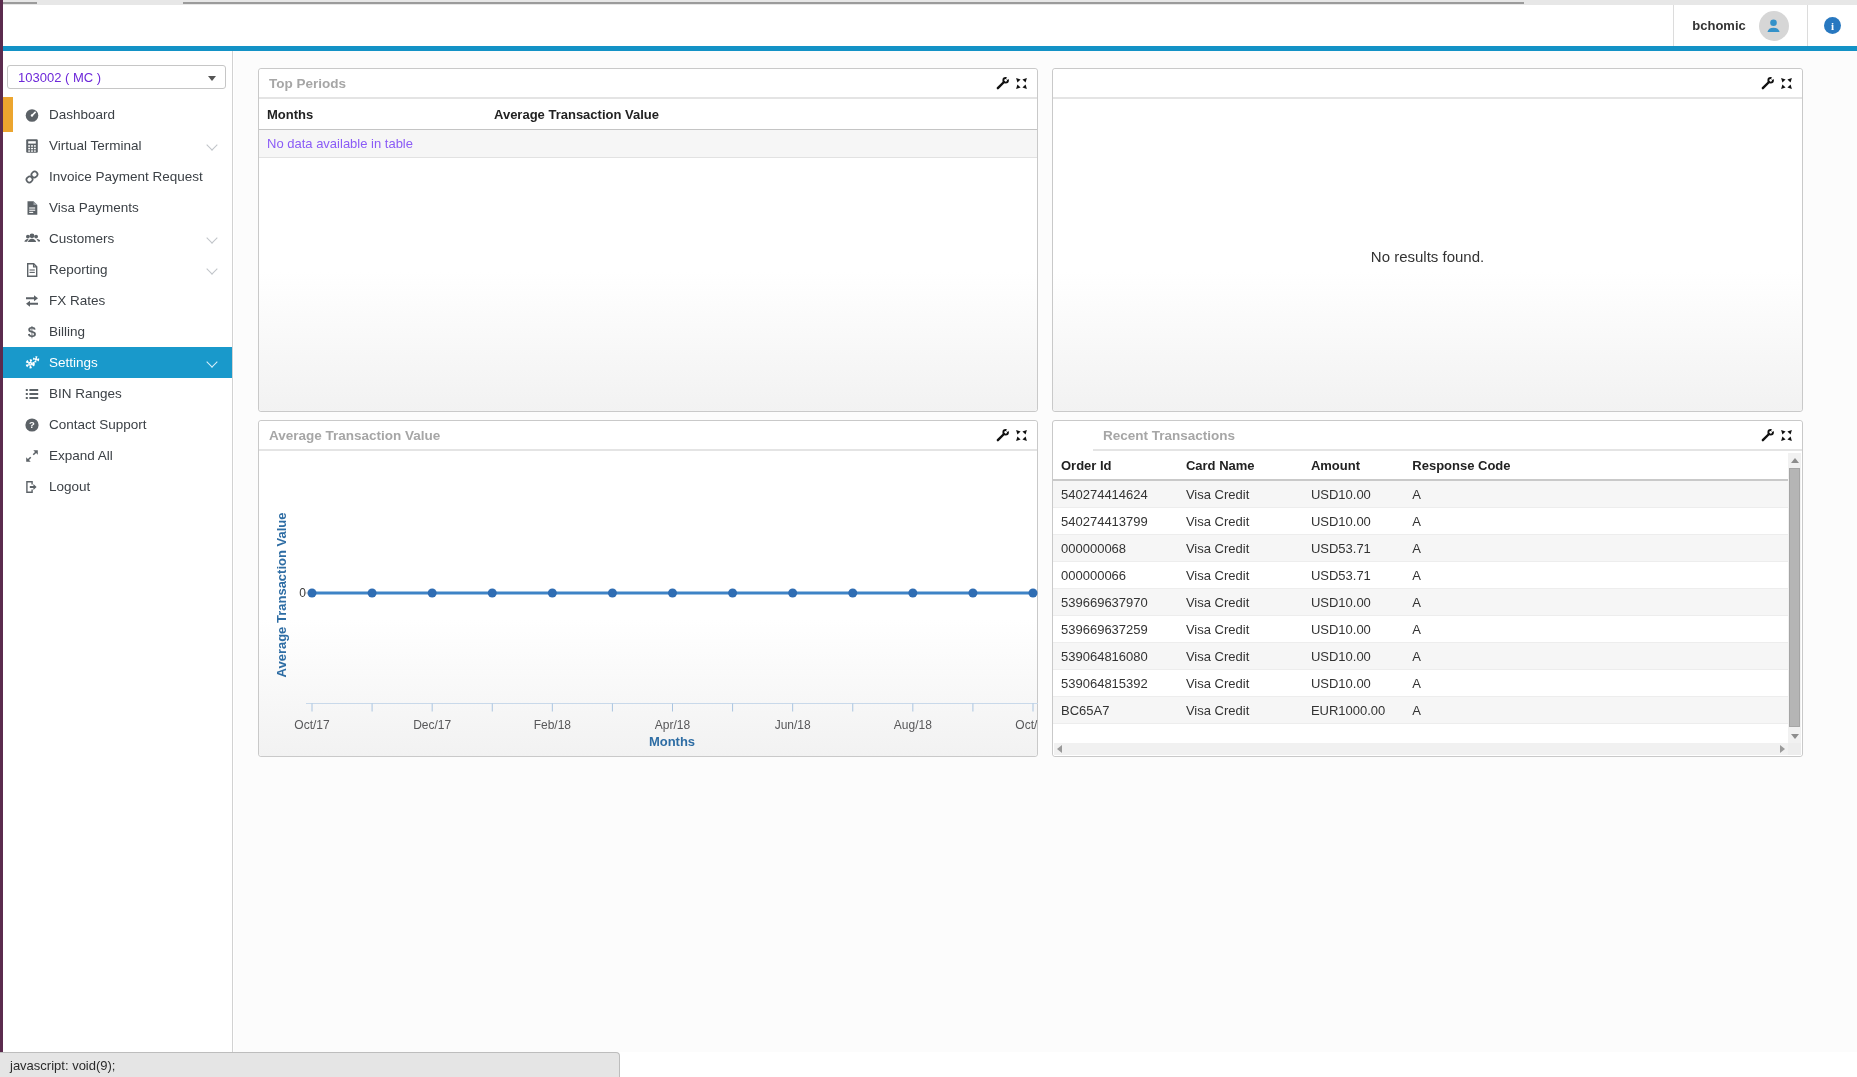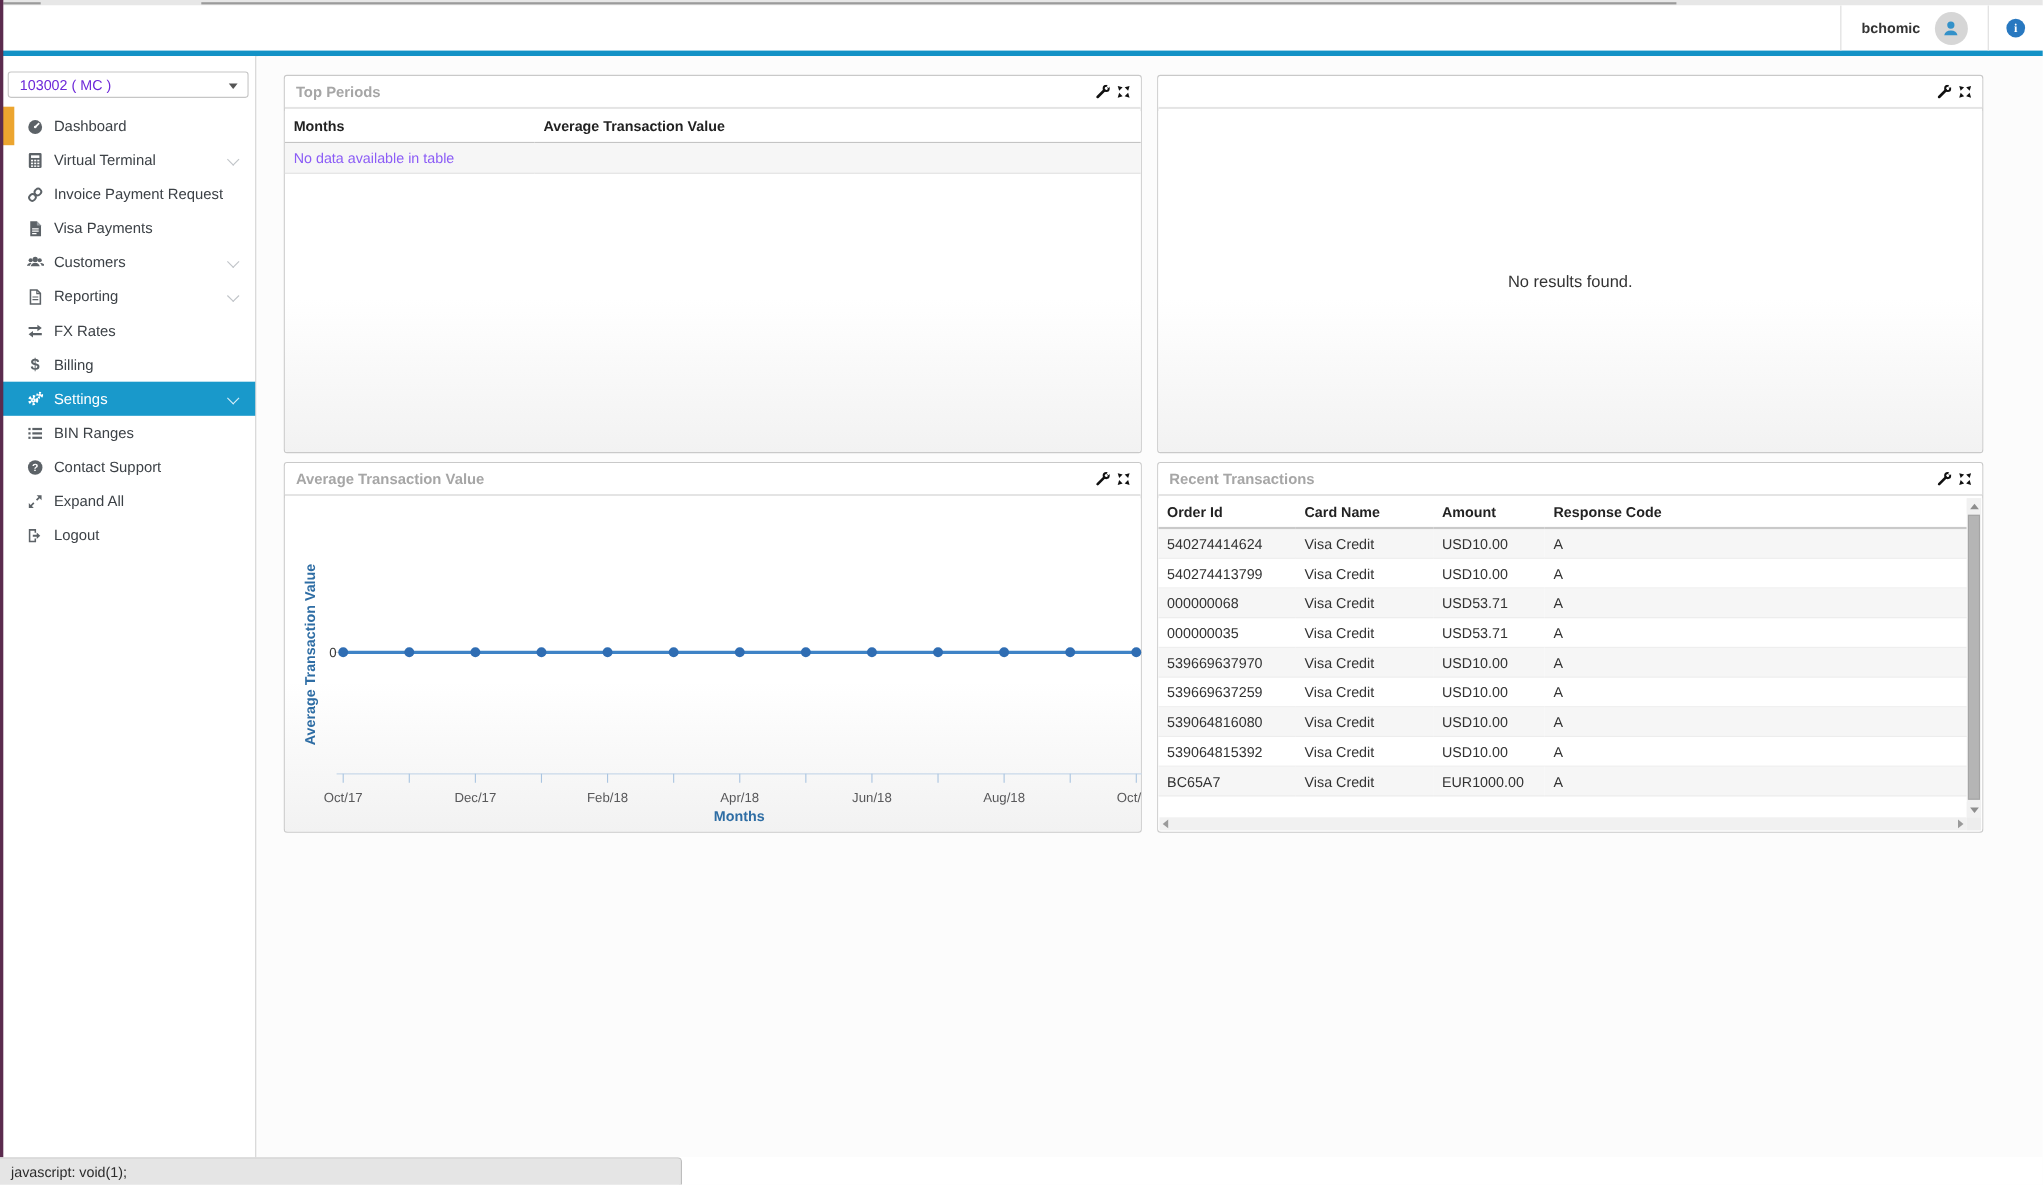--- a/index.html
+++ b/index.html
@@ -58,21 +58,21 @@
   .side-item.active .chev { border-color:#d9effa; }
   .accent-bar { position:absolute; left:0; top:-2px; width:13px; height:35px; background:#eca52f; }
 
   
   .main-bg { position:absolute; left:234px; top:51px; width:1623px; height:1001px; background:#fcfcfc; }
 
   .panel { position:absolute; background:#fff; border:1px solid #c9c9c9; border-radius:3px; }
   .panel-a { left:258px; top:68px;  width:780px; height:344px; }
   .panel-b { left:1052px; top:68px; width:751px; height:344px; }
   .panel-c { left:258px; top:420px; width:780px; height:337px; }
-  .panel-d { left:1052px; top:420px; width:751px; height:337px; }
+  .panel-d { left:1052px; top:420px; width:751px; height:337px;padding-left:40px; }
 
   .panel-hd { height:30px; display:flex; align-items:center; justify-content:space-between;
               padding:0 9px 0 10px; border-bottom:2px solid #e4e4e4; background:#fff;
               border-radius:3px 3px 0 0; }
   .panel-title { font-size:13.5px; color:#a6a6a6;font-weight:bold; }
   .panel-icons { display:flex; align-items:center; gap:6px; }
   .panel-icons .pic { width:13px; height:13px; cursor:pointer; display:inline-flex; }
   .panel-icons svg { width:13px; height:13px; }
 
   .panel-bd { position:absolute; left:0; top:32px; right:0; bottom:0;
@@ -497,21 +497,21 @@
               <td>USD10.00</td>
               <td>A</td>
             </tr>
             <tr>
               <td>000000068</td>
               <td>Visa Credit</td>
               <td>USD53.71</td>
               <td>A</td>
             </tr>
             <tr>
-              <td>000000035</td>
+              <td>000000066</td>
               <td>Visa Credit</td>
               <td>USD53.71</td>
               <td>A</td>
             </tr>
             <tr>
               <td>539669637970</td>
               <td>Visa Credit</td>
               <td>USD10.00</td>
               <td>A</td>
             </tr>
@@ -553,14 +553,14 @@
     </div>
     <div class="hscroll">
       <span class="tri-left"></span>
       <span class="tri-right"></span>
     </div>
     <div class="scroll-corner"></div>
   </div>
 </div>
 
 <div class="status-bar">
-  <span>javascript: void(1);</span>
+  <span>javascript: void(9);</span>
 </div>
 
 </body></html>

